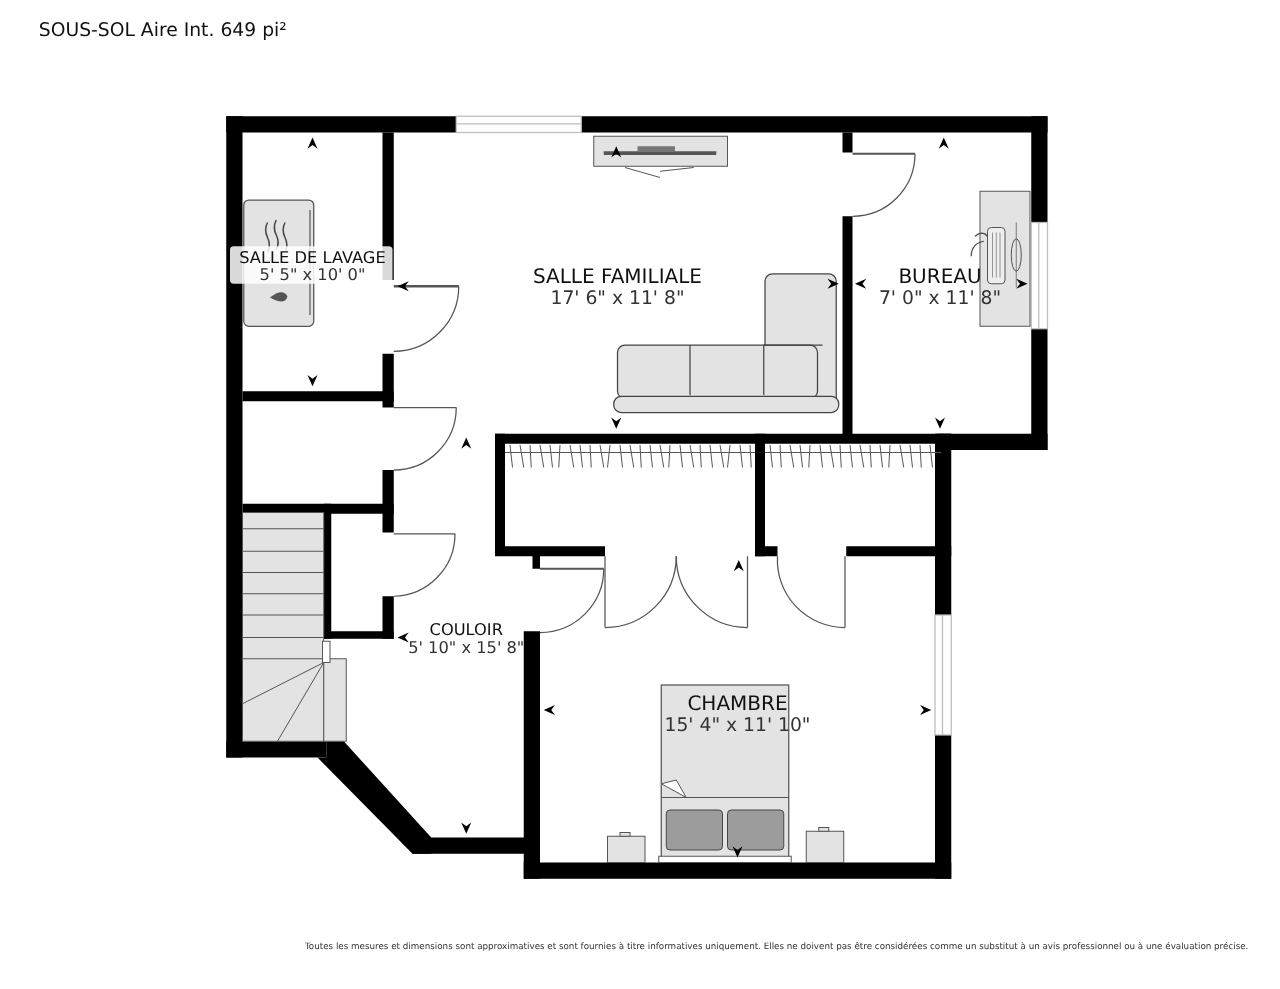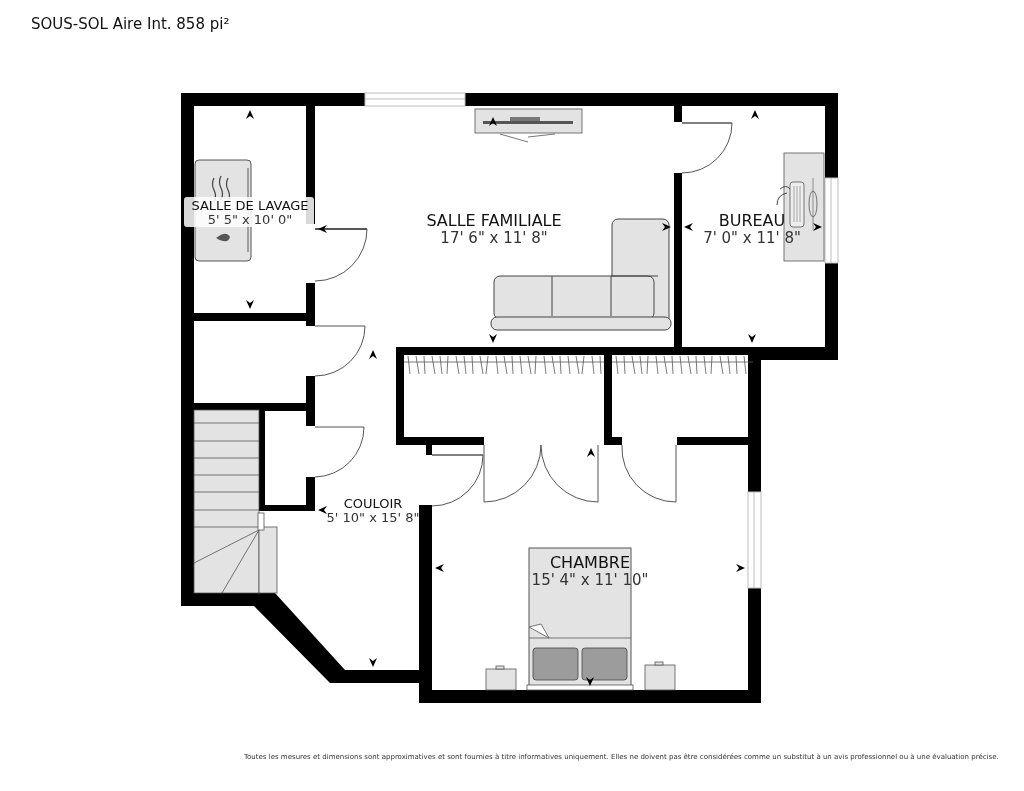--- a/index.html
+++ b/index.html
@@ -10,21 +10,21 @@
   svg { position: absolute; left: 0; top: 0; }
   .room-name { font-family: "DejaVu Sans", sans-serif; font-size: 16px; fill: #111; }
   .room-dim { font-family: "DejaVu Sans", sans-serif; font-size: 15px; fill: #333; }
   .room-name-sm { font-family: "DejaVu Sans", sans-serif; font-size: 13px; fill: #111; }
   .room-dim-sm { font-family: "DejaVu Sans", sans-serif; font-size: 13px; fill: #333; }
   .label-bg { fill: #ffffff; opacity: 0.85; }
 </style>
 </head>
 <body>
 
-<div class="title">SOUS-SOL Aire Int. 858 pi²</div>
+<div class="title">SOUS-SOL Aire Int. 649 pi²</div>
 
 <svg width="1024" height="791" viewBox="0 0 1024 791">
 
   <g fill="#000">
 
     <rect x="181" y="93" width="184" height="13"></rect>
 
     <rect x="465" y="93" width="373" height="13"></rect>
 
     <rect x="181" y="93" width="13" height="513"></rect>

